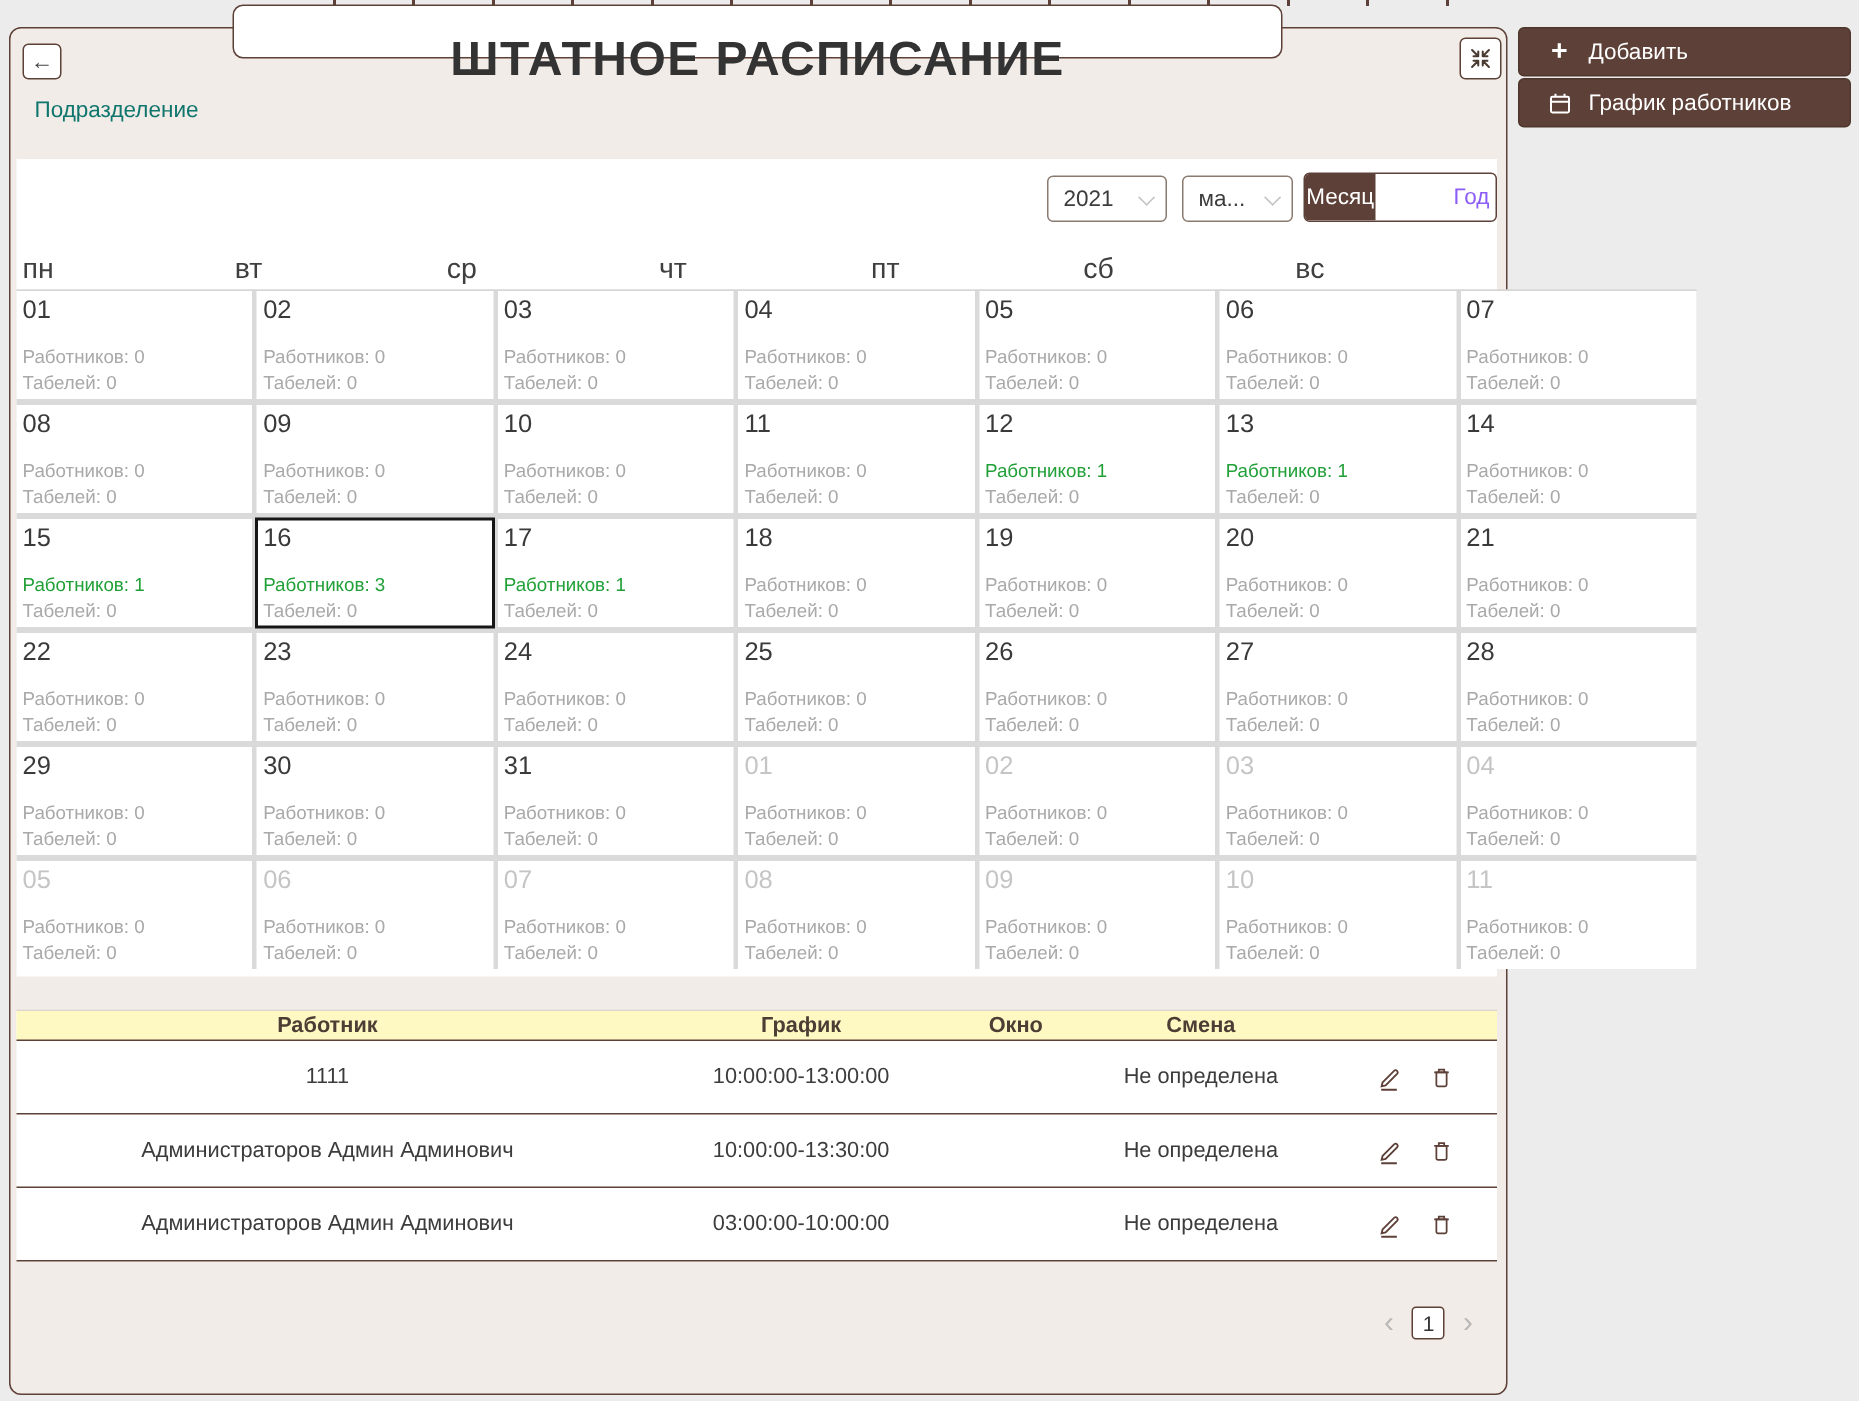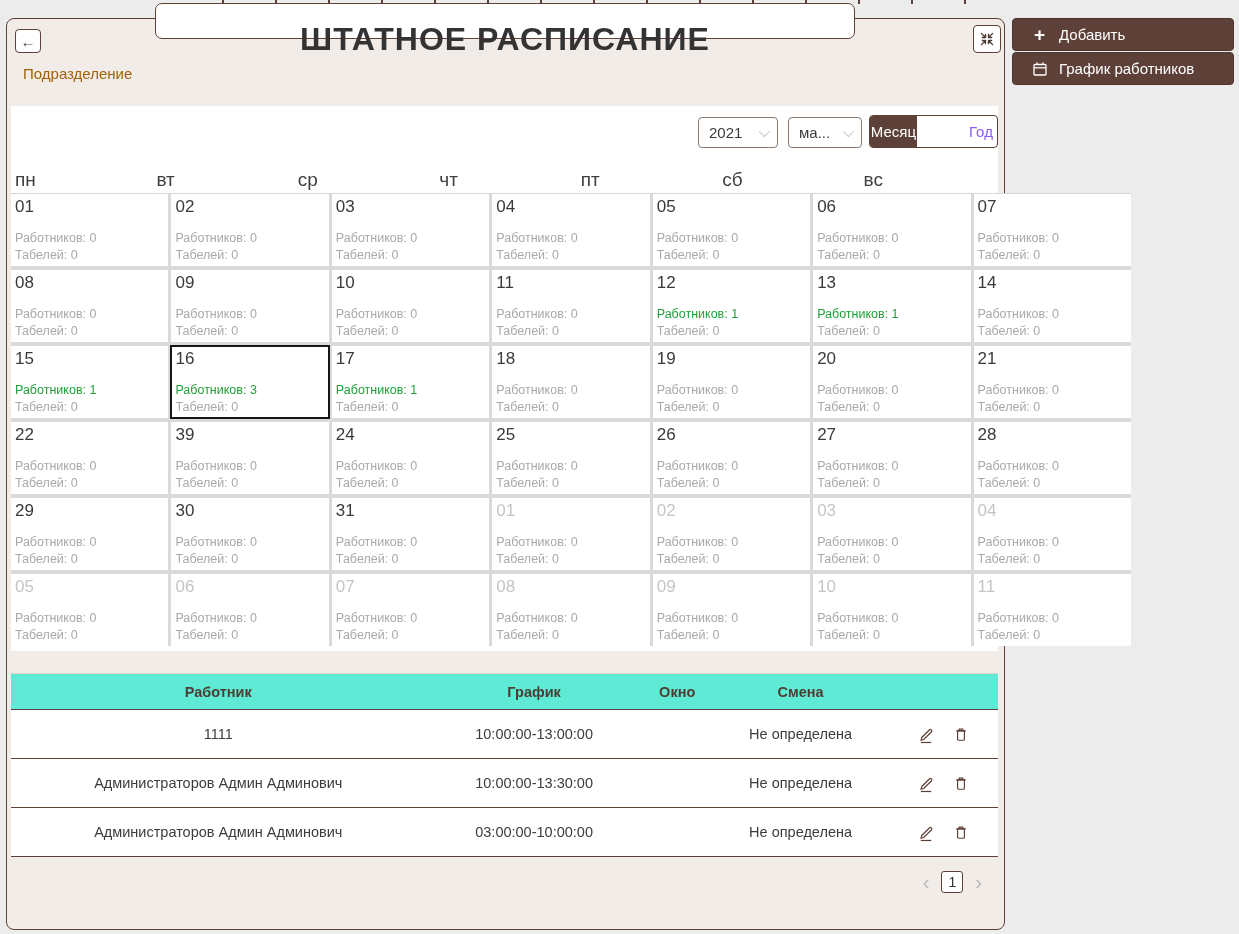--- a/index.html
+++ b/index.html
@@ -21,21 +21,21 @@
 
   
   .panel{ position:absolute; left:6px; top:18px; width:999px; height:912px;
     background:#f1ece7; border:1px solid #5d4037; border-radius:8px; }
 
   .icon-btn{ position:absolute; background:#fff; border:1px solid #5d4037; border-radius:4px;
     display:flex; align-items:center; justify-content:center; cursor:pointer; }
   .back-btn{ left:8px; top:10px; width:26px; height:24px; font-size:15px; color:#444; }
   .expand-btn{ left:966px; top:6px; width:28px; height:28px; }
 
-  .subdiv-label{ position:absolute; left:16px; top:46px; font-size:15px; color:#a16207; }
+  .subdiv-label{ position:absolute; left:16px; top:46px; font-size:15px; color:#0f766e; }
   .subdiv-select{ position:absolute; left:129px; top:38px; width:363px; height:34px;
     background:#fff; border:1px solid #a99d94; border-radius:6px;
     display:flex; align-items:center; padding:0 12px; font-size:15px; color:#3c3c3c; cursor:pointer; }
   .chev{ width:8px; height:8px; border-right:1.6px solid #c3c3c3; border-bottom:1.6px solid #c3c3c3;
     transform:rotate(45deg) translateY(-2px); margin-left:auto; flex:none; }
 
   
   .cal-block{ position:absolute; left:4px; top:87px; width:987px; height:545px; background:#fff; }
 
   .mini-select{ position:absolute; top:11px; height:31px; background:#fff;
@@ -60,21 +60,21 @@
   .cell .dnum{ font-size:17px; color:#3a3a3a; }
   .cell.other .dnum{ color:#c5c5c5; }
   .cell .info{ margin-top:auto; font-size:12.5px; line-height:17px; color:#a9a9a9; }
   .cell .info .green{ color:#21a038; }
   .cell.selected{ outline:2px solid #161616; outline-offset:-1px; z-index:2; }
 
   
   .shift-table{ position:absolute; left:4px; top:654px; width:987px; background:#fff;
     border-top:1px solid #ddd3cc; }
   .t-row{ display:grid; grid-template-columns:42% 22% 7% 18% 11%; align-items:center; }
-  .t-head{ height:36px; background:#5eead4; border-bottom:1px solid #5d4037; }
+  .t-head{ height:20px; background:#fef9c3; border-bottom:1px solid #5d4037; }
   .t-head div{ text-align:center; font-size:14.5px; font-weight:bold; color:#4d3e35; }
   .t-data{ height:49px; border-bottom:1px solid #5d4037; }
   .t-data div{ text-align:center; font-size:14.5px; color:#3c3c3c; }
   .t-actions{ display:flex; justify-content:center; gap:16px; }
   .t-actions svg{ cursor:pointer; }
 
   .pagination{ position:absolute; right:22px; top:852px; display:flex; align-items:center; gap:12px; }
   .pg-arrow{ font-size:20px; color:#b8b8b8; line-height:22px; cursor:pointer; }
   .pg-num{ width:22px; height:22px; background:#fff; border:1px solid #5d4037; border-radius:3px;
     display:flex; align-items:center; justify-content:center; font-size:14px; color:#333; cursor:pointer; }
@@ -285,21 +285,21 @@
     </div>
   </div>
         <div class="cell">
     <div class="dnum">22</div>
     <div class="info">
       <div>Работников: 0</div>
       <div>Табелей: 0</div>
     </div>
   </div>
         <div class="cell">
-    <div class="dnum">39</div>
+    <div class="dnum">23</div>
     <div class="info">
       <div>Работников: 0</div>
       <div>Табелей: 0</div>
     </div>
   </div>
         <div class="cell">
     <div class="dnum">24</div>
     <div class="info">
       <div>Работников: 0</div>
       <div>Табелей: 0</div>

